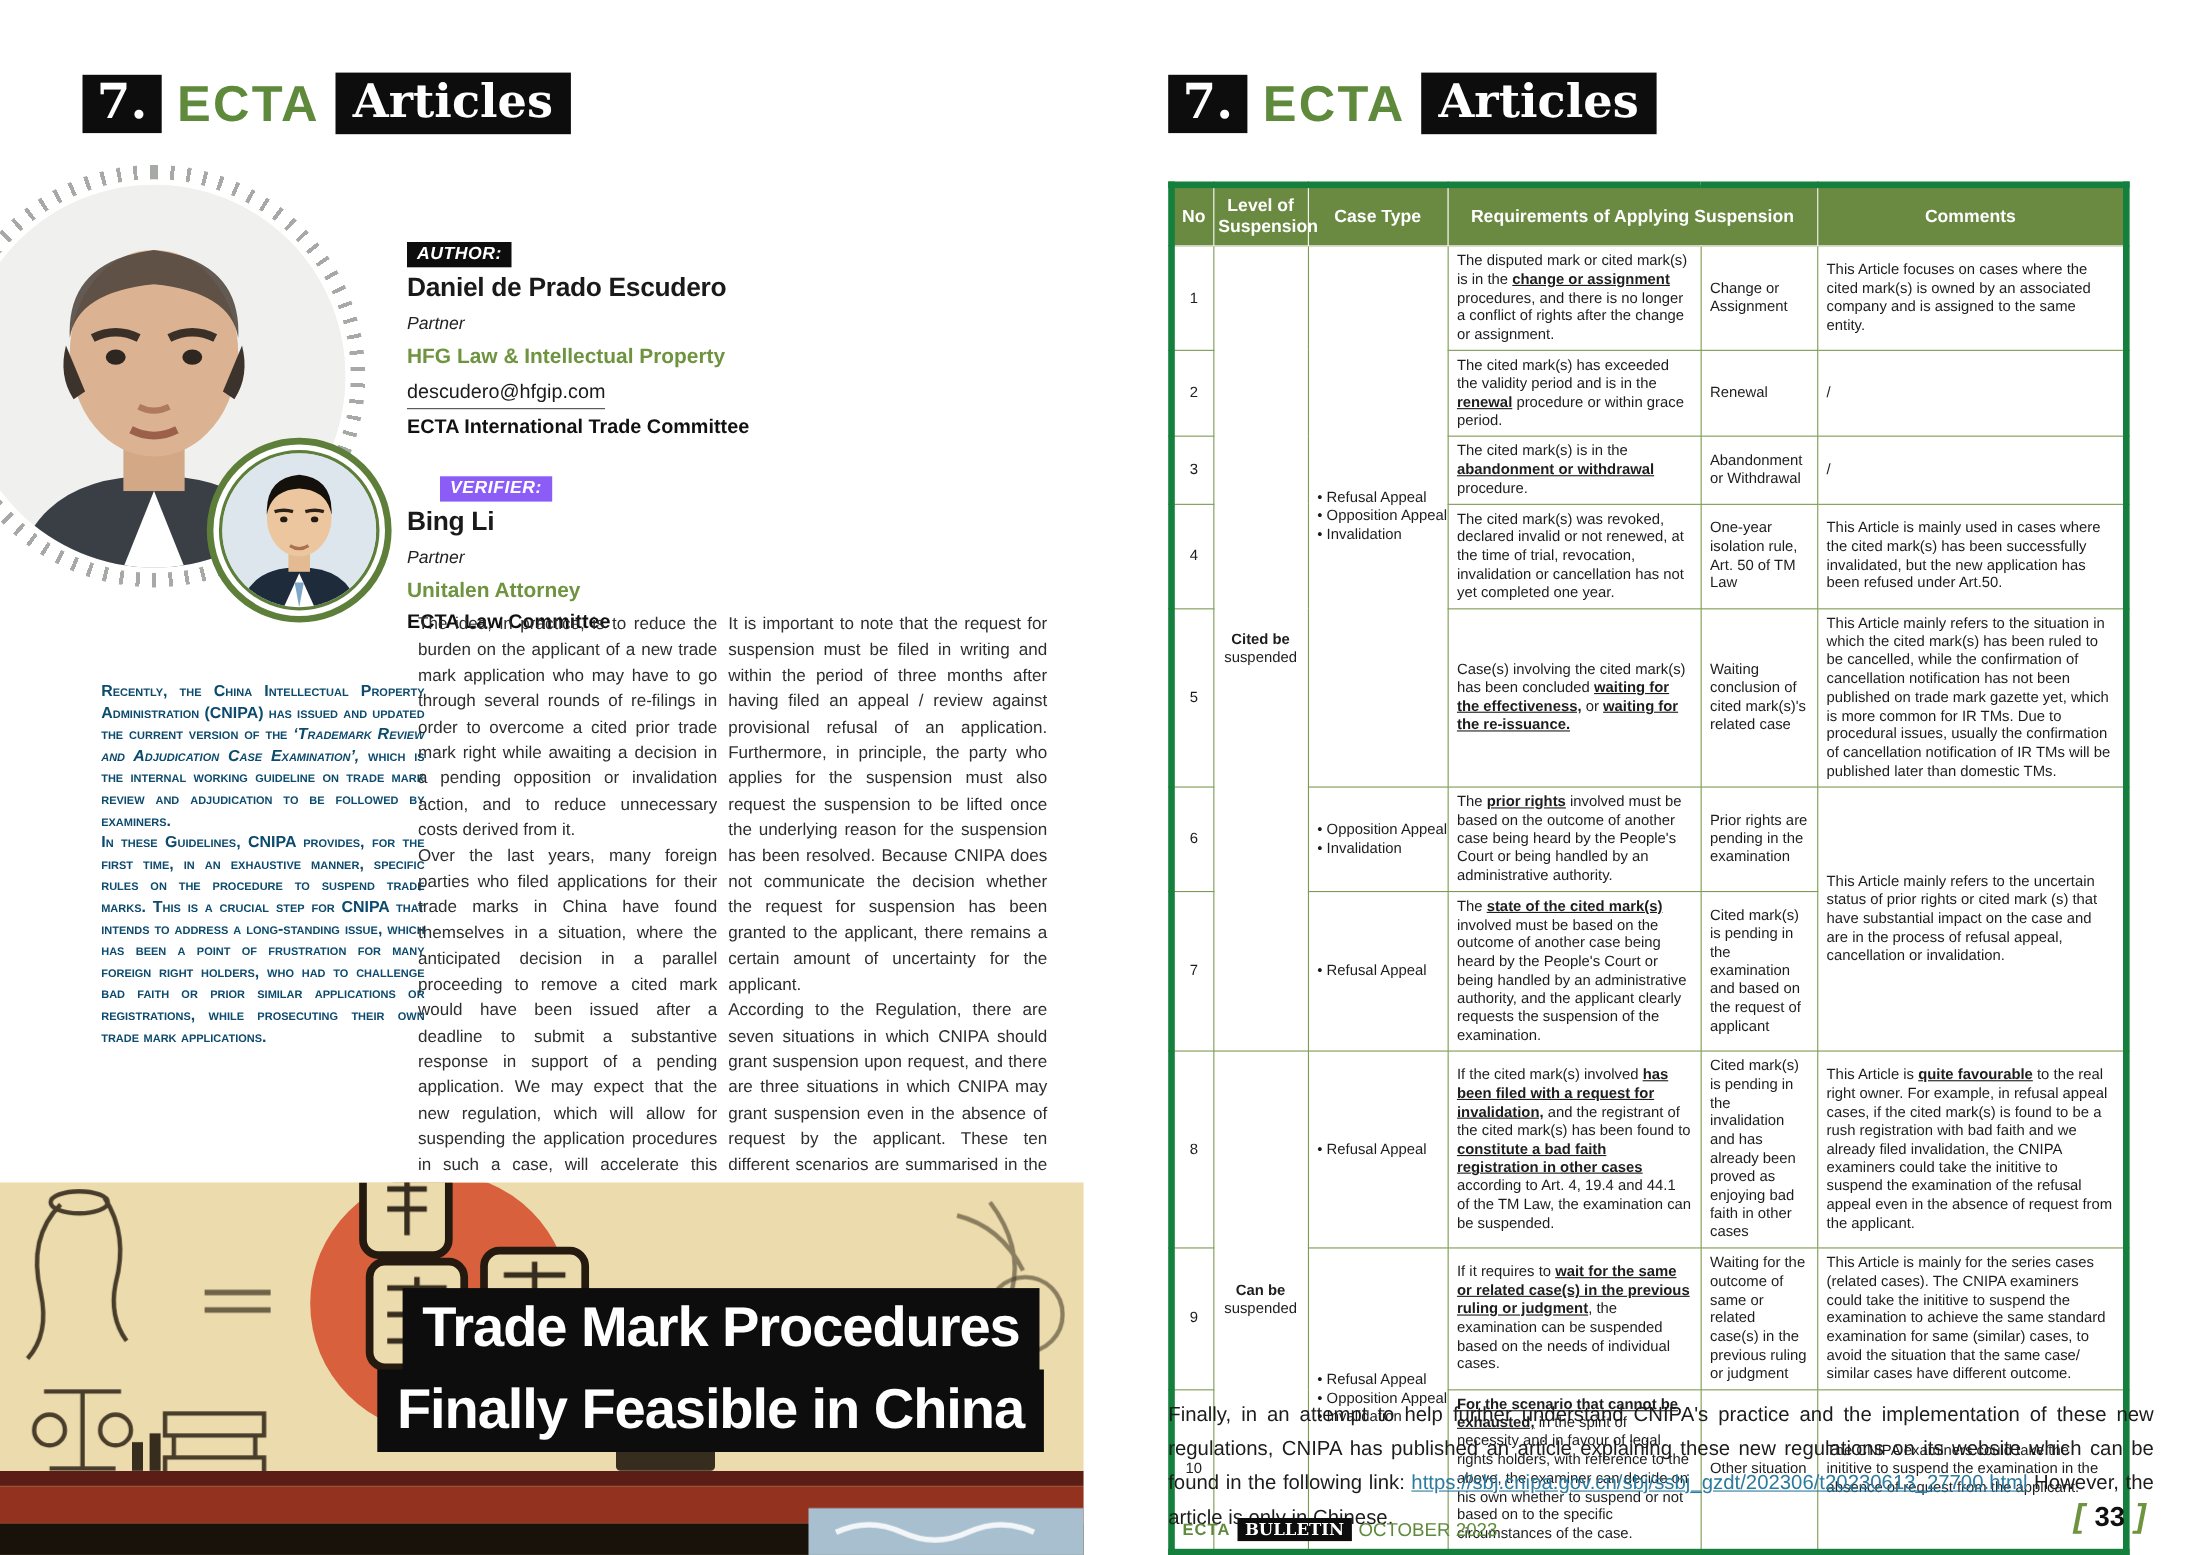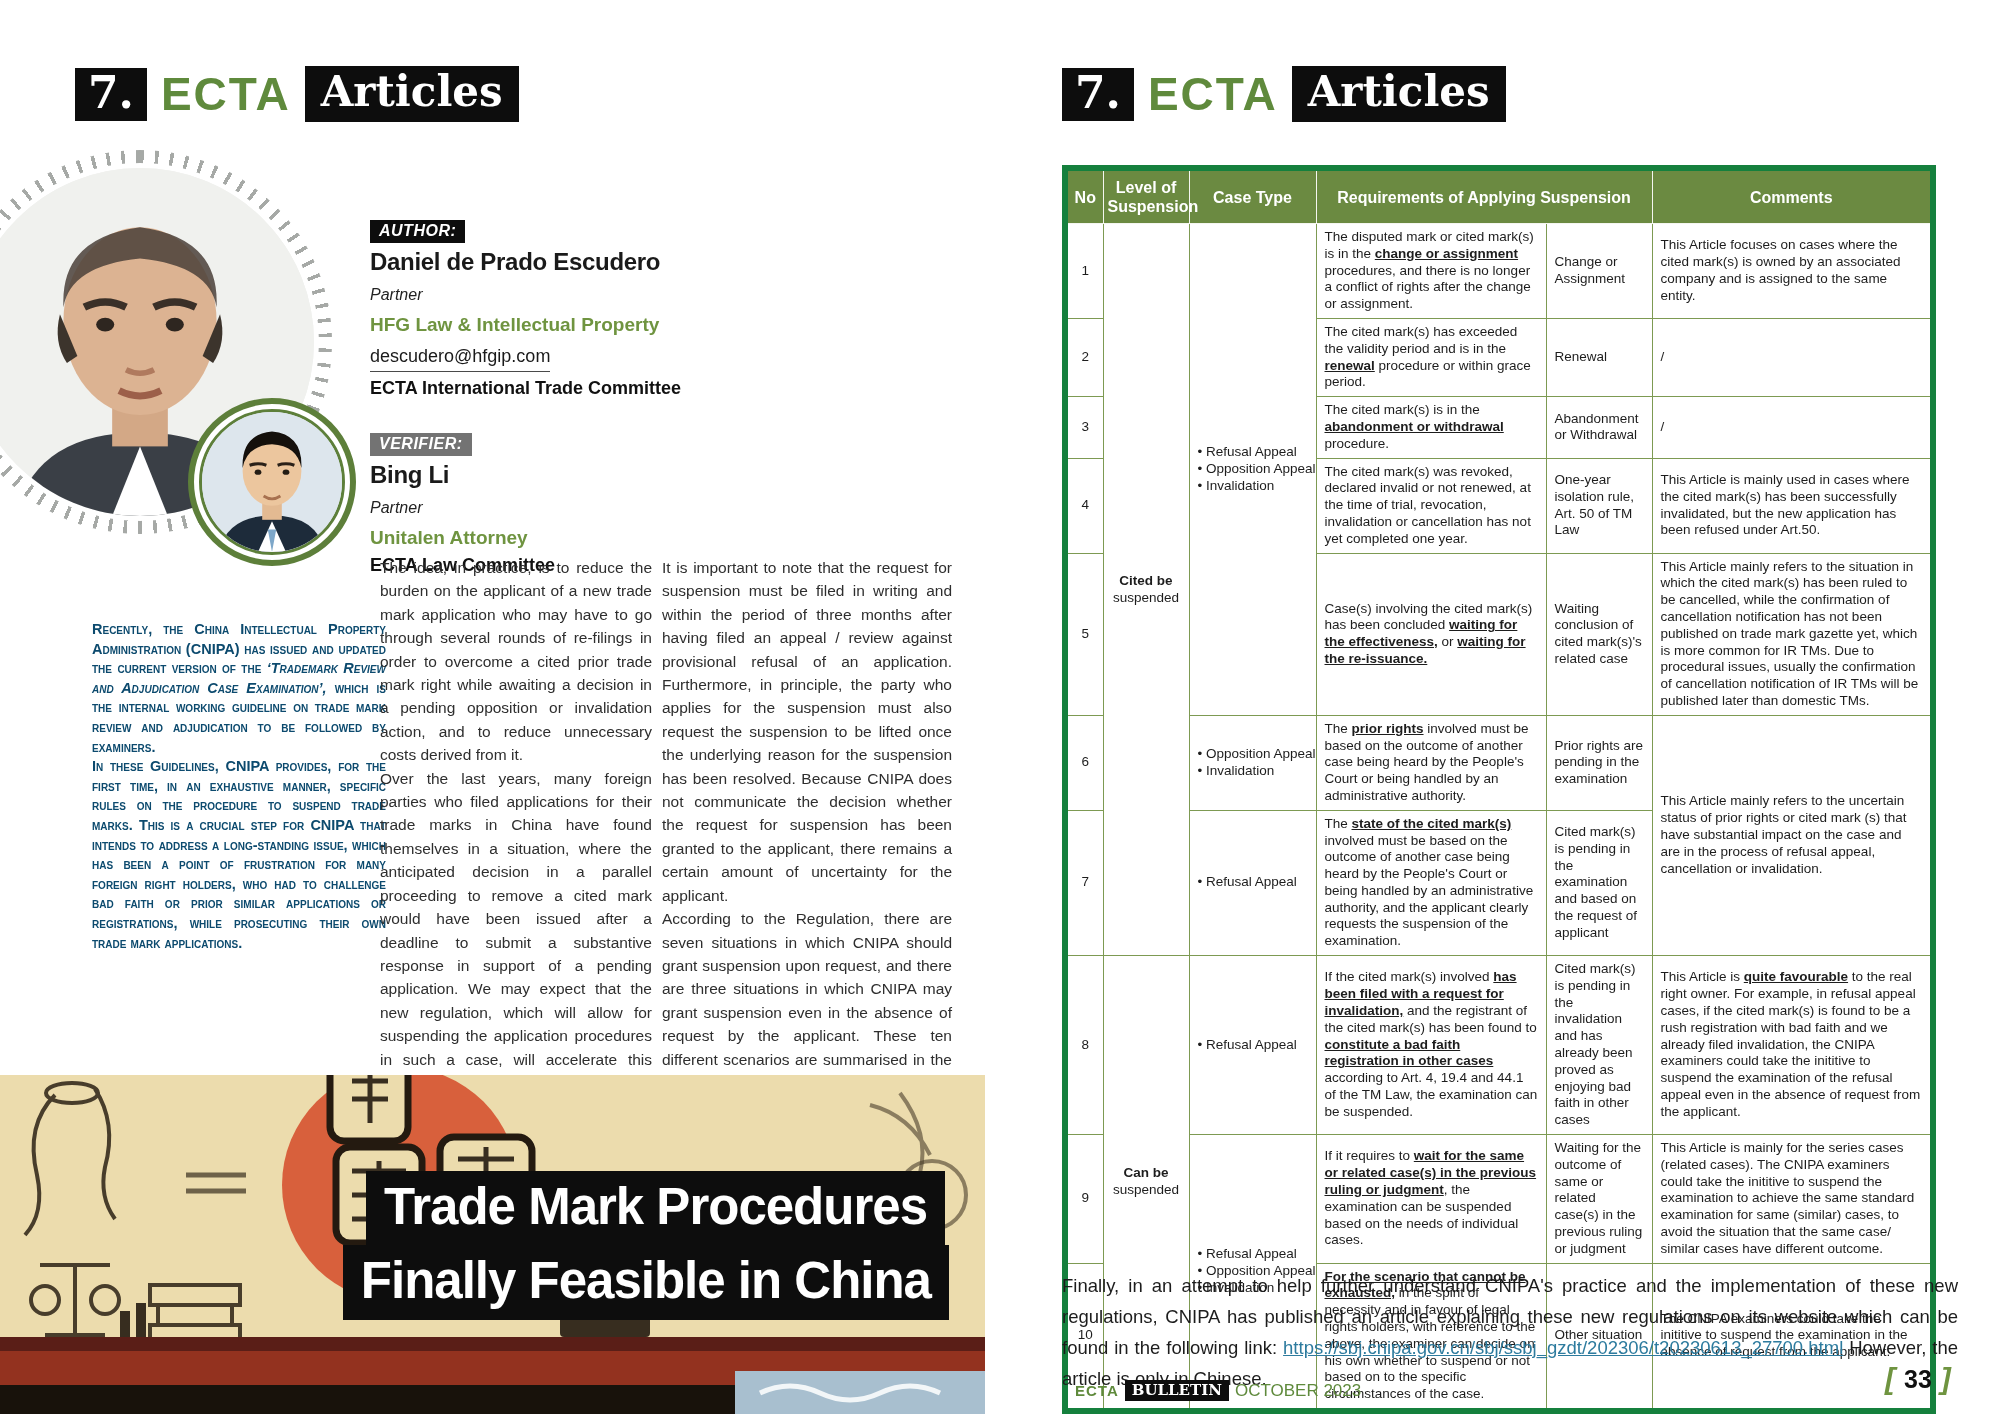--- a/index.html
+++ b/index.html
@@ -14,21 +14,21 @@
   .hdr-num{font-family:"DejaVu Serif",serif;}
   .hdr-ecta{color:#5f8a3c;font-weight:800;font-size:46px;letter-spacing:2px;
             font-family:"Liberation Sans",sans-serif;}
   .hdr-articles{font-family:"DejaVu Serif",serif;font-size:42px;padding:5px 16px 9px;}
 
   
   .info-block{width:350px;}
   .badge{display:inline-block;color:#fff;font-weight:bold;font-style:italic;
          font-size:16px;padding:2px 9px 3px;letter-spacing:.5px;}
   .badge-author{background:#0d0d0d;}
-  .badge-verifier{background:#737373;}
+  .badge-verifier{background:#8b5cf6;margin-left:30px;}
   .p-name{font-size:24px;font-weight:bold;color:#1a1a1a;margin-top:5px;letter-spacing:-.3px;}
   .p-role{font-style:italic;font-size:16px;margin-top:10px;color:#222;}
   .p-firm{color:#6f9440;font-weight:bold;font-size:19px;margin-top:10px;}
   .p-email{font-size:18px;margin-top:10px;display:inline-block;color:#1a1a1a;
            text-decoration:none;border-bottom:1.5px solid #4a4a4a;padding-bottom:4px;}
   .p-committee{font-size:18px;font-weight:bold;margin-top:6px;color:#111;}
 
   
   .stamp-big{width:384px;height:384px;border-radius:50%;
      background:repeating-conic-gradient(#a6a9a6 0deg 1.1deg,transparent 1.1deg 4.6deg);}

